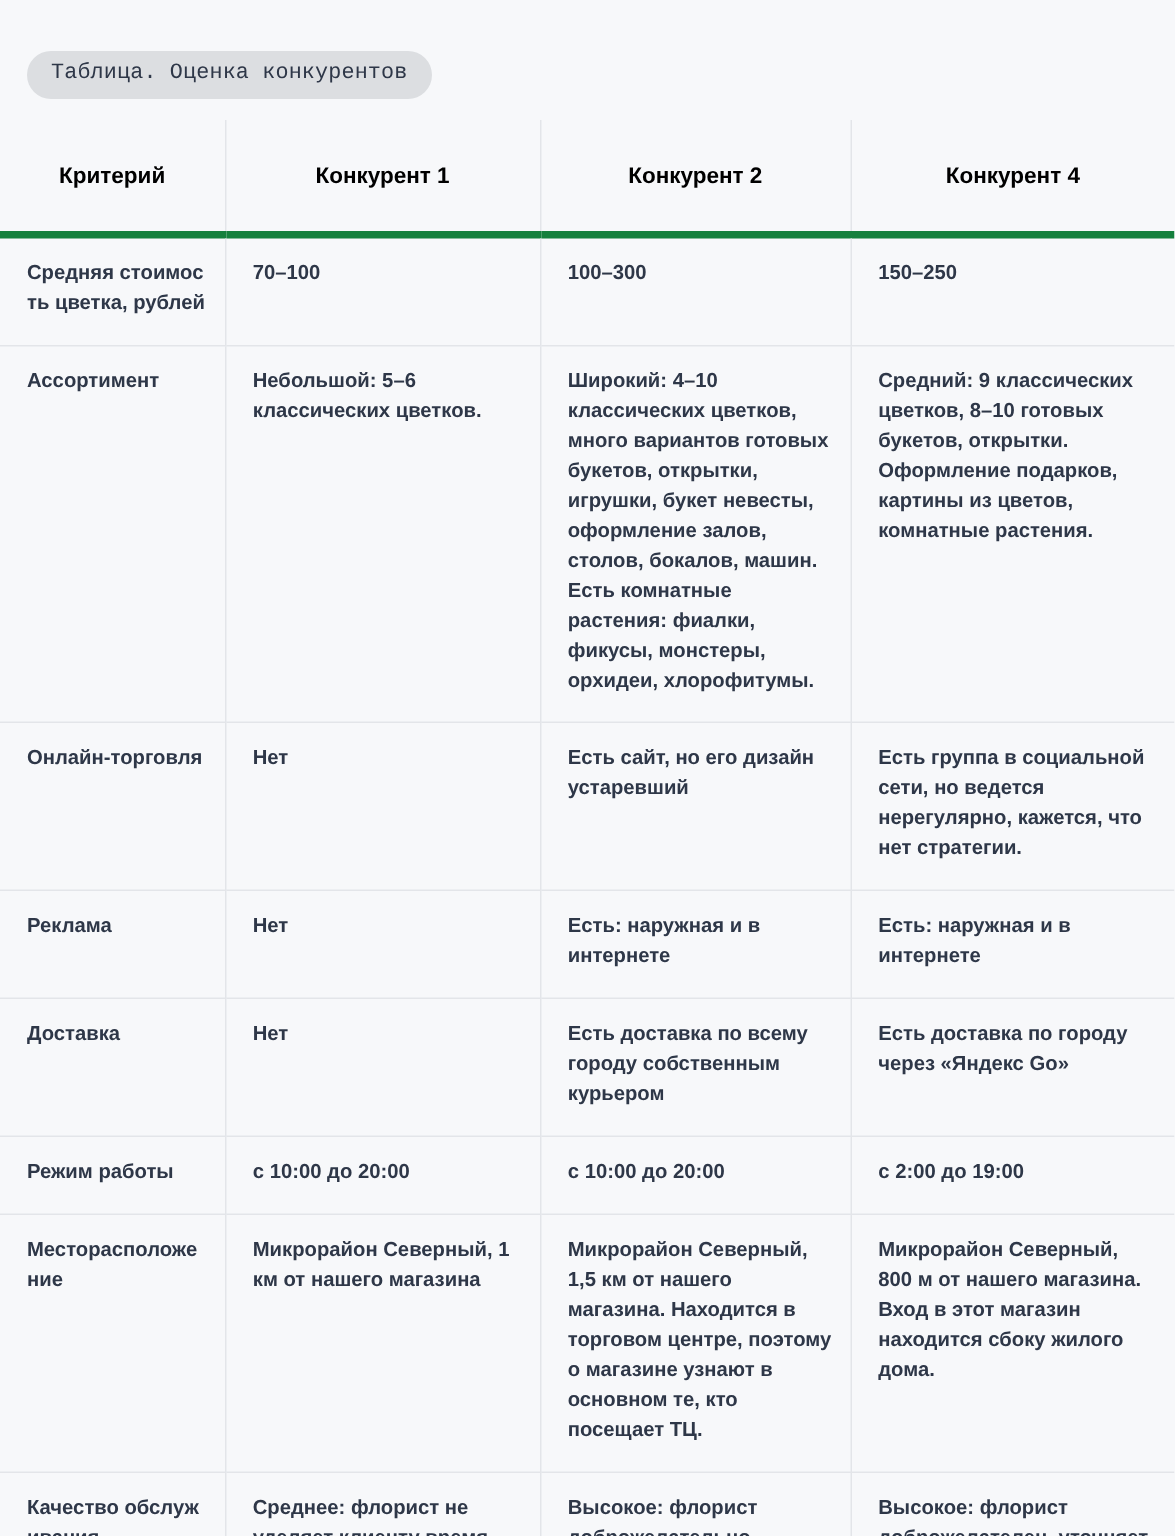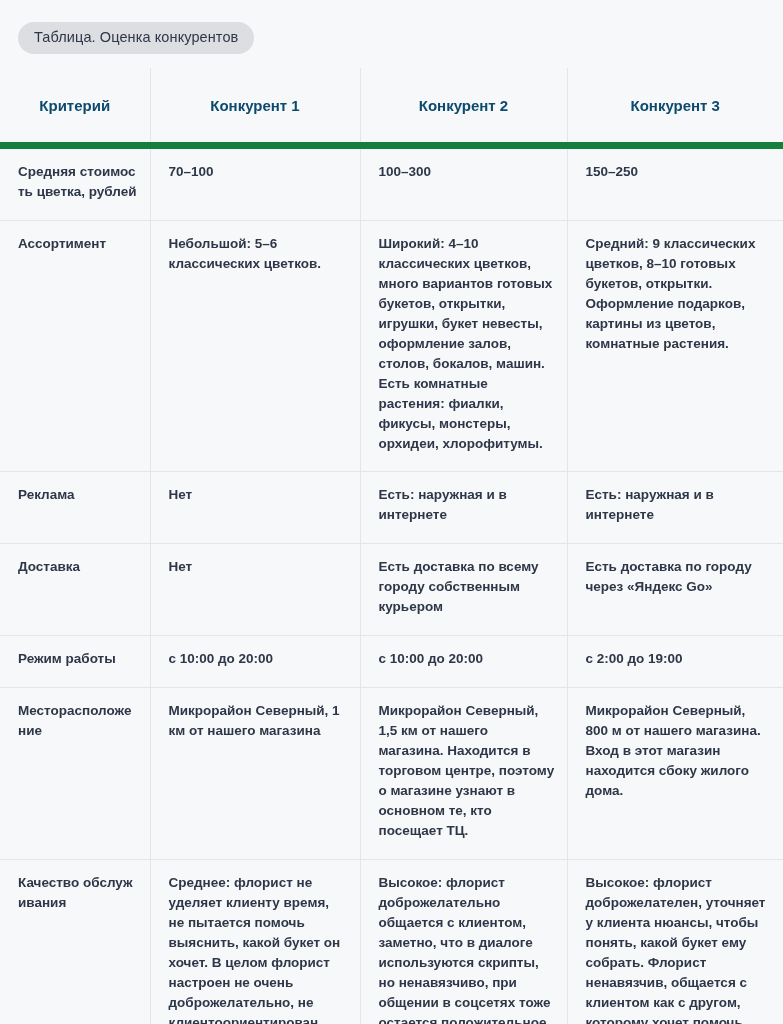--- a/index.html
+++ b/index.html
@@ -20,21 +20,22 @@
     position: relative;
     width: 783px;
     min-height: 1024px;
     box-sizing: border-box;
     padding: 0;
     overflow: hidden;
   }
 
   
   .title-wrap {
-    padding: 22px 0 0 18px;
+    padding: 34px 0 0 18px;
+    font-family: Liberation Mono, monospace;
   }
   .title-pill {
     display: inline-block;
     background: #dcdee1;
     color: #2e3748;
     border-radius: 16px;
     padding: 7px 16px 8px 16px;
     font-size: 14.5px;
     line-height: 1.2;
     letter-spacing: 0.1px;
@@ -74,27 +75,27 @@
   table.cmp th:first-child,
   table.cmp td:first-child {
     border-left: none;
   }
 
   
   table.cmp thead th {
     font-weight: 700;
     font-size: 15px;
     line-height: 1.3;
-    color: #0c4a6e;
+    color: #000000;
     text-align: center;
     padding-top: 28px;
     padding-bottom: 26px;
     padding-left: 12px;
     padding-right: 12px;
-    border-bottom: 7px solid #15803d;
+    border-bottom: 5px solid #15803d;
     border-top: none;
   }
   table.cmp thead th.first-head {
     text-align: center;
   }
 
   
   table.cmp tbody td {
     font-size: 13.5px;
     line-height: 1.48;
@@ -134,21 +135,21 @@
         <col class="c0">
         <col class="c1">
         <col class="c2">
         <col class="c3">
       </colgroup>
       <thead>
         <tr>
           <th class="first-head">Критерий</th>
           <th>Конкурент 1</th>
           <th>Конкурент 2</th>
-          <th>Конкурент 3</th>
+          <th>Конкурент 4</th>
         </tr>
       </thead>
       <tbody>
           <tr>
             <td class="crit">
               <span class="cell-text">Средняя стоимость цветка, рублей</span>
             </td>
             <td>
               <span class="cell-text">70–100</span>
             </td>
@@ -168,20 +169,34 @@
             </td>
             <td>
               <span class="cell-text">Широкий: 4–10 классических цветков, много вариантов готовых букетов, открытки, игрушки, букет невесты, оформление залов, столов, бокалов, машин. Есть комнатные растения: фиалки, фикусы, монстеры, орхидеи, хлорофитумы.</span>
             </td>
             <td>
               <span class="cell-text">Средний: 9 классических цветков, 8–10 готовых букетов, открытки. Оформление подарков, картины из цветов, комнатные растения.</span>
             </td>
           </tr>
           <tr>
             <td class="crit">
+              <span class="cell-text">Онлайн-торговля</span>
+            </td>
+            <td>
+              <span class="cell-text">Нет</span>
+            </td>
+            <td>
+              <span class="cell-text">Есть сайт, но его дизайн устаревший</span>
+            </td>
+            <td>
+              <span class="cell-text">Есть группа в социальной сети, но ведется нерегулярно, кажется, что нет стратегии.</span>
+            </td>
+          </tr>
+          <tr>
+            <td class="crit">
               <span class="cell-text">Реклама</span>
             </td>
             <td>
               <span class="cell-text">Нет</span>
             </td>
             <td>
               <span class="cell-text">Есть: наружная и в интернете</span>
             </td>
             <td>
               <span class="cell-text">Есть: наружная и в интернете</span>

